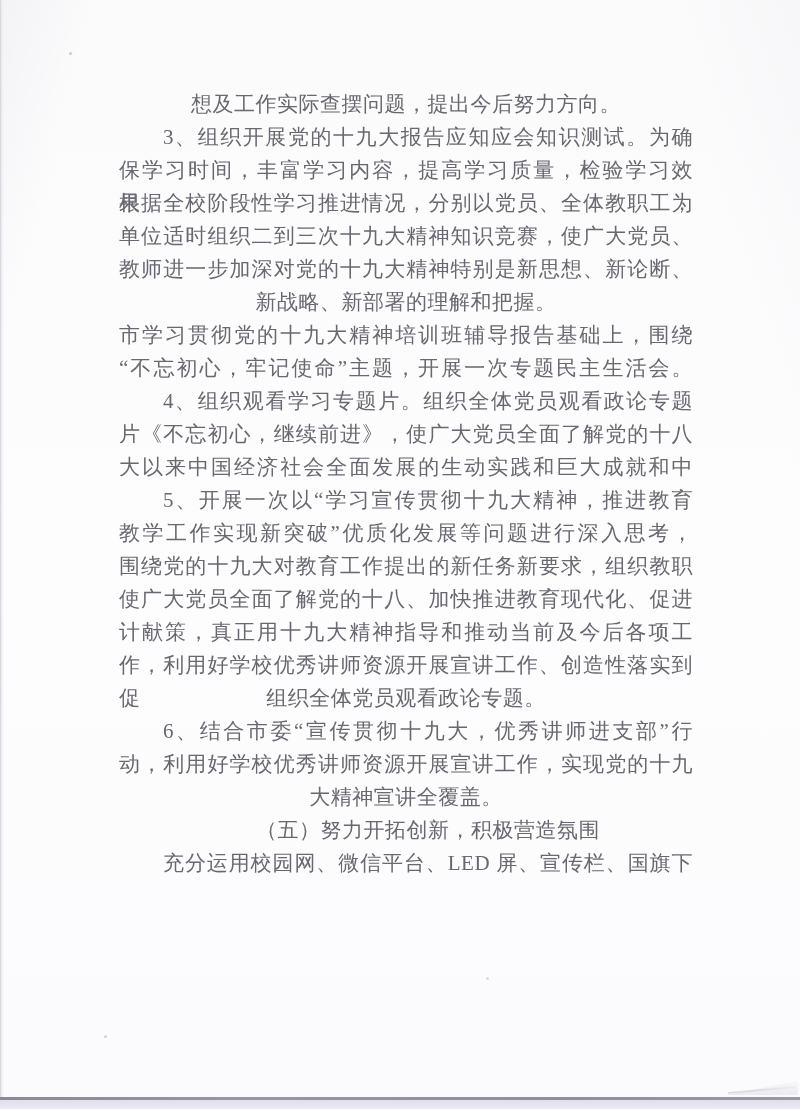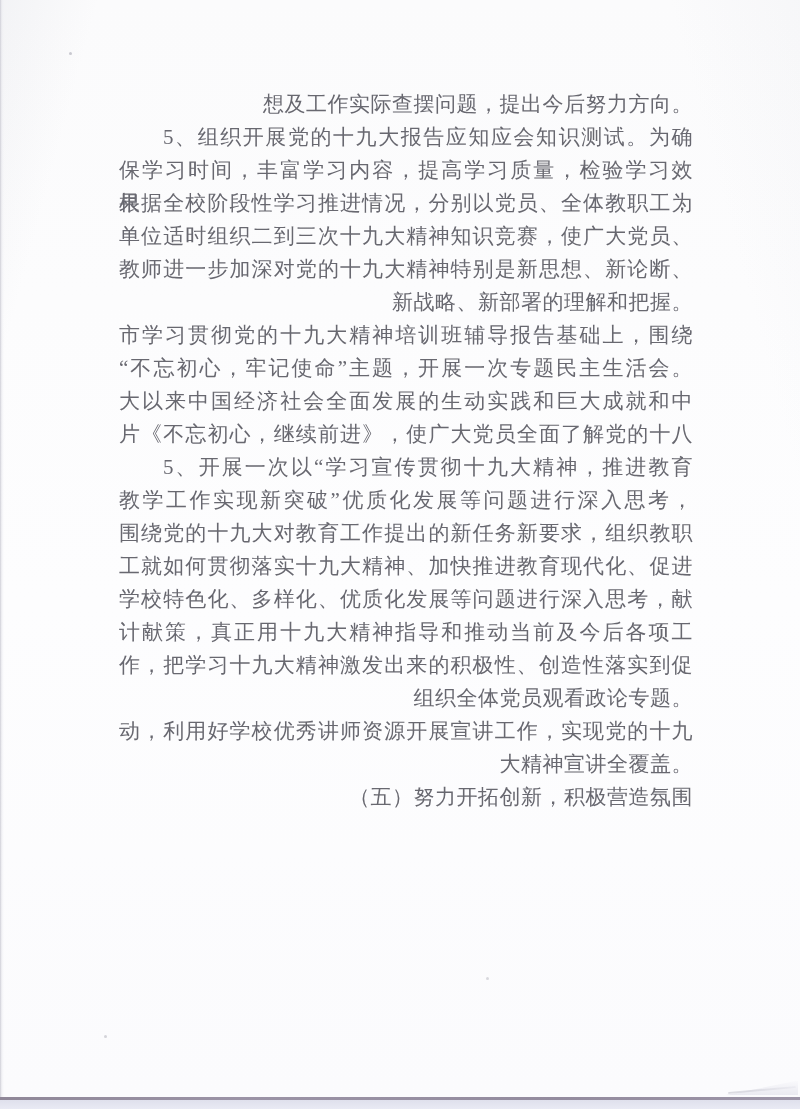--- a/index.html
+++ b/index.html
@@ -38,21 +38,21 @@
     top: 88px;
     width: 574px;
     color: #686870;
     font-size: 21px;
     text-justify: inter-character;
   }
   .line {
     height: 33px;
     line-height: 33px;
     white-space: pre;
-    text-align: right;
+    text-align: center;
     letter-spacing: 0.5px;
   }
   .line.fill {
     white-space: normal;
     text-align: justify;
     text-align-last: justify;
   }
   .line.indent {
     text-indent: 44px;
   }
@@ -105,41 +105,43 @@
   .speck-2 { left: 486px; top: 977px; opacity: 0.7; }
   .speck-3 { left: 104px; top: 1035px; opacity: 0.8; }
 </style>
 </head>
 <body>
 
 <div class="scan-page">
   <div class="left-edge"></div>
   <div class="text-column" id="text-column">
       <div class="line">想及工作实际查摆问题，提出今后努力方向。</div>
-      <div class="line fill indent">5、组织开展党的十九大报告应知应会知识测试。为确</div>
+      <div class="line fill indent">3、组织开展党的十九大报告应知应会知识测试。为确</div>
       <div class="line fill">保学习时间，丰富学习内容，提高学习质量，检验学习效果，</div>
       <div class="line fill">根据全校阶段性学习推进情况，分别以党员、全体教职工为</div>
       <div class="line fill">单位适时组织二到三次十九大精神知识竞赛，使广大党员、</div>
       <div class="line fill">教师进一步加深对党的十九大精神特别是新思想、新论断、</div>
       <div class="line">新战略、新部署的理解和把握。</div>
       <div class="line fill">市学习贯彻党的十九大精神培训班辅导报告基础上，围绕</div>
       <div class="line fill">“不忘初心，牢记使命”主题，开展一次专题民主生活会。</div>
+      <div class="line fill indent">4、组织观看学习专题片。组织全体党员观看政论专题</div>
+      <div class="line fill">片《不忘初心，继续前进》，使广大党员全面了解党的十八</div>
       <div class="line fill">大以来中国经济社会全面发展的生动实践和巨大成就和中</div>
-      <div class="line fill">片《不忘初心，继续前进》，使广大党员全面了解党的十八</div>
       <div class="line fill indent">5、开展一次以“学习宣传贯彻十九大精神，推进教育</div>
       <div class="line fill">教学工作实现新突破”优质化发展等问题进行深入思考，</div>
       <div class="line fill">围绕党的十九大对教育工作提出的新任务新要求，组织教职</div>
-      <div class="line fill">工就如何贯彻落实十九大精神、加快推进教育现代化、促进</div>
-      <div class="line fill">学校特色化、多样化、优质化发展等问题进行深入思考，献</div>
+      <div class="line fill">使广大党员全面了解党的十八、加快推进教育现代化、促进</div>
       <div class="line fill">计献策，真正用十九大精神指导和推动当前及今后各项工</div>
-      <div class="line fill">作，把学习十九大精神激发出来的积极性、创造性落实到促</div>
+      <div class="line fill">作，利用好学校优秀讲师资源开展宣讲工作、创造性落实到促</div>
       <div class="line">组织全体党员观看政论专题。</div>
+      <div class="line fill indent">6、结合市委“宣传贯彻十九大，优秀讲师进支部”行</div>
       <div class="line fill">动，利用好学校优秀讲师资源开展宣讲工作，实现党的十九</div>
       <div class="line">大精神宣讲全覆盖。</div>
       <div class="line indent">（五）努力开拓创新，积极营造氛围</div>
+      <div class="line fill indent">充分运用校园网、微信平台、LED 屏、宣传栏、国旗下</div>
     </div>
   <div class="speck speck-1"></div>
   <div class="speck speck-2"></div>
   <div class="speck speck-3"></div>
   <div class="corner-fold-shade"></div>
   <div class="corner-fold"></div>
 </div>
 <div class="bottom-line"></div>
 <div class="bottom-strip"></div>
 

